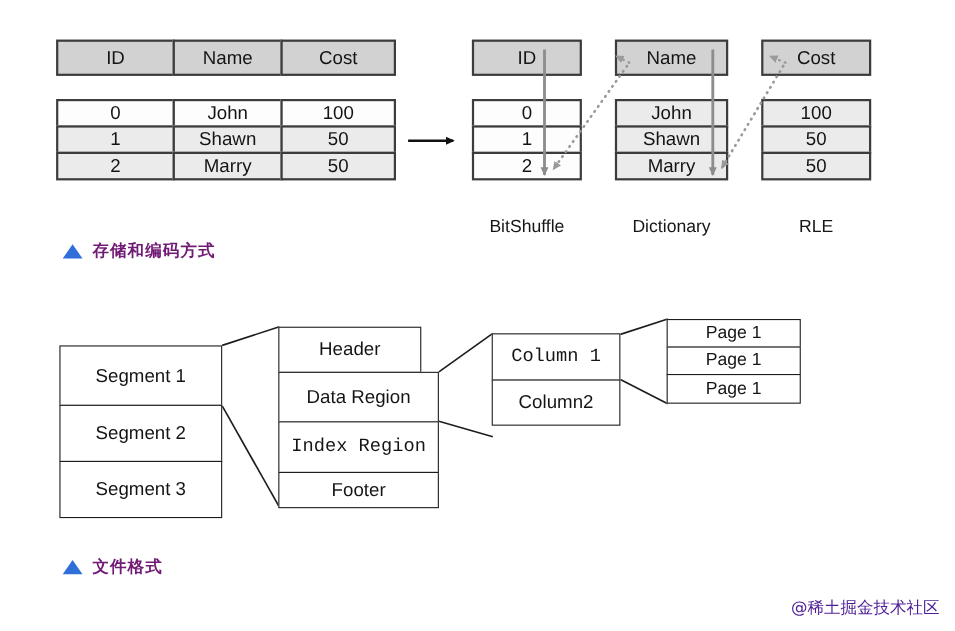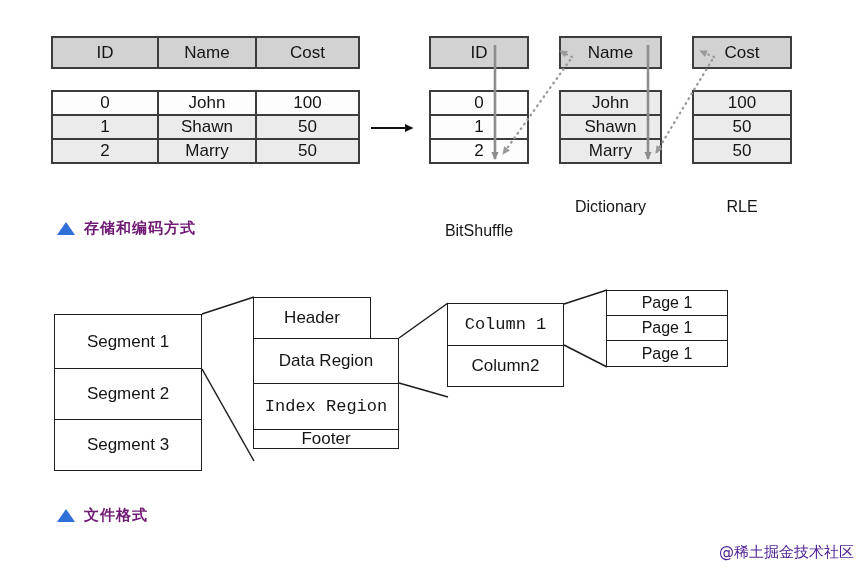--- a/index.html
+++ b/index.html
@@ -73,21 +73,21 @@
   <div class="cell data-cell" style="left:255px;top:114px;width:105px;height:26px;">50</div>
 
   <div class="cell data-cell" style="left:51px;top:138px;width:108px;height:26px;">2</div>
   <div class="cell data-cell" style="left:157px;top:138px;width:100px;height:26px;">Marry</div>
   <div class="cell data-cell" style="left:255px;top:138px;width:105px;height:26px;">50</div>
 
   <div class="cell hdr-cell" style="left:429px;top:36px;width:100px;height:33px;">ID</div>
   <div class="cell data-cell first" style="left:429px;top:90px;width:100px;height:26px;">0</div>
   <div class="cell data-cell first" style="left:429px;top:114px;width:100px;height:26px;">1</div>
   <div class="cell data-cell first" style="left:429px;top:138px;width:100px;height:26px;">2</div>
-  <div class="caption-lbl" style="left:429px;top:196px;width:100px;height:22px;margin-top:24px;">BitShuffle</div>
+  <div class="caption-lbl" style="left:429px;top:196px;width:100px;height:22px;">BitShuffle</div>
 
   <div class="cell hdr-cell" style="left:559px;top:36px;width:103px;height:33px;">Name</div>
   <div class="cell data-cell" style="left:559px;top:90px;width:103px;height:26px;">John</div>
   <div class="cell data-cell" style="left:559px;top:114px;width:103px;height:26px;">Shawn</div>
   <div class="cell data-cell" style="left:559px;top:138px;width:103px;height:26px;">Marry</div>
   <div class="caption-lbl" style="left:553px;top:196px;width:115px;height:22px;">Dictionary</div>
 
   <div class="cell hdr-cell" style="left:692px;top:36px;width:100px;height:33px;">Cost</div>
   <div class="cell data-cell" style="left:692px;top:90px;width:100px;height:26px;">100</div>
   <div class="cell data-cell" style="left:692px;top:114px;width:100px;height:26px;">50</div>
@@ -143,24 +143,24 @@
 
   <div class="sec-cap" style="left:57px;top:219px;">
     <span class="tri"></span>
     <span class="sec-cap-txt">存储和编码方式</span>
   </div>
 
   <div class="pbox" style="left:54px;top:314px;width:148px;height:55px;">Segment 1</div>
   <div class="pbox" style="left:54px;top:368px;width:148px;height:52px;">Segment 2</div>
   <div class="pbox" style="left:54px;top:419px;width:148px;height:52px;">Segment 3</div>
 
-  <div class="pbox" style="left:253px;top:297px;width:118px;height:42px;text-align:center;">Header</div>
+  <div class="pbox" style="left:253px;top:297px;width:130px;height:42px;text-align:center;">Header</div>
   <div class="pbox" style="left:253px;top:338px;width:146px;height:46px;">Data Region</div>
   <div class="pbox" style="left:253px;top:383px;width:146px;height:47px;font-family:Liberation Mono, monospace;">Index Region</div>
-  <div class="pbox" style="left:253px;top:429px;width:146px;height:20px;">Footer</div>
+  <div class="pbox" style="left:253px;top:429px;width:146px;height:33px;">Footer</div>
 
   <div class="pbox" style="left:447px;top:303px;width:117px;height:43px;font-family:Liberation Mono, monospace;">Column 1</div>
   <div class="pbox" style="left:447px;top:345px;width:117px;height:42px;">Column2</div>
 
   <div class="pbox thin" style="left:606px;top:290px;width:122px;height:26px;">Page 1</div>
   <div class="pbox thin" style="left:606px;top:315px;width:122px;height:26px;">Page 1</div>
   <div class="pbox thin" style="left:606px;top:340px;width:122px;height:27px;">Page 1</div>
 
   <div class="sec-cap" style="left:57px;top:506px;">
     <span class="tri"></span>

